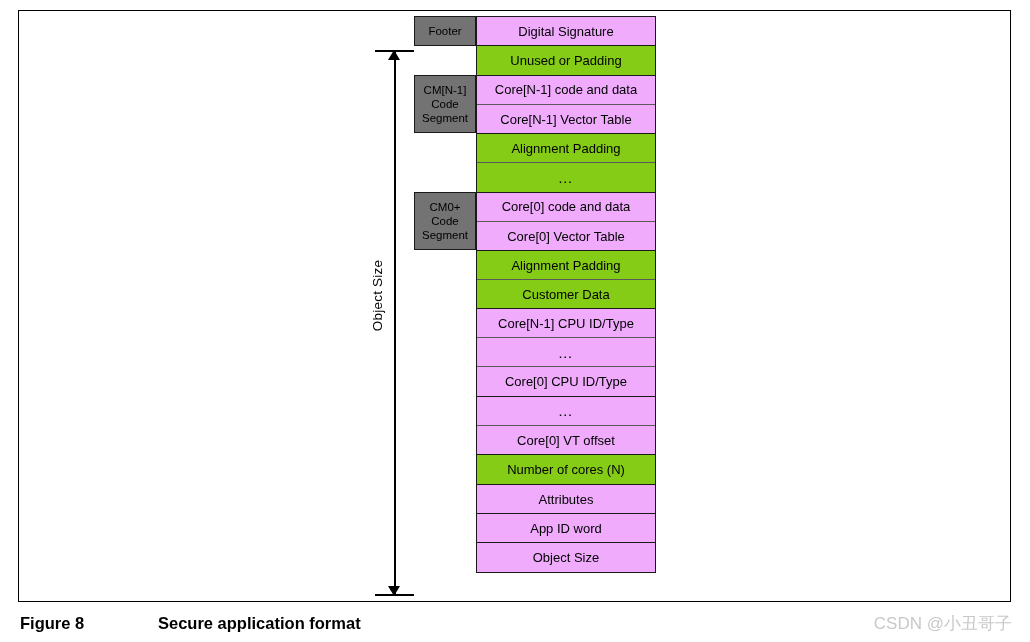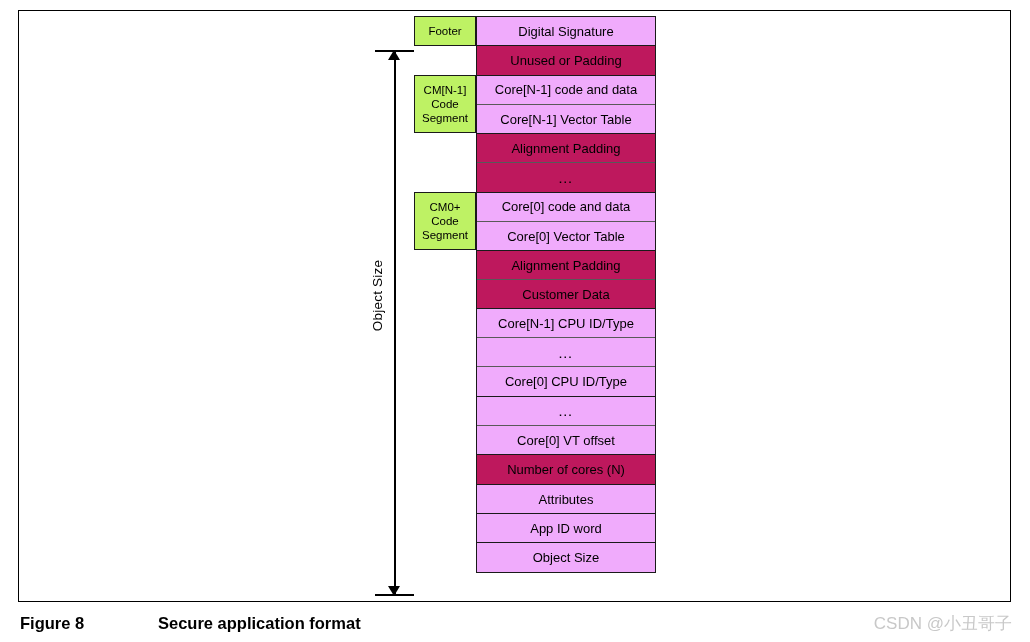--- a/index.html
+++ b/index.html
@@ -88,21 +88,21 @@
     left: 414px;
     top: 0;
     width: 62px;
     height: 642px;
   }
   .segment-box {
     position: absolute;
     left: 0px;
     width: 62px;
     box-sizing: border-box;
-    background: #bef264;
+    background: #737373;
     border: 1.4px solid #1a1a1a;
     display: flex;
     align-items: center;
     justify-content: center;
     font-size: 11.5px;
     line-height: 14px;
     text-align: center;
     color: #000000;
   }
 
@@ -129,21 +129,21 @@
     align-items: center;
     justify-content: center;
     font-size: 13px;
     line-height: 15px;
     color: #000000;
     border-bottom: 1.1px solid #595959;
     background: #f0abfc;
     white-space: nowrap;
   }
   .stack-row:last-child { border-bottom: none; }
-  .stack-row.shaded { background: #be185d; }
+  .stack-row.shaded { background: #84cc16; }
   .stack-row.ellipsis {
     font-size: 15px;
     letter-spacing: 1.5px;
   }
 
   
   #caption {
     position: absolute;
     left: 20px;
     top: 614px;

